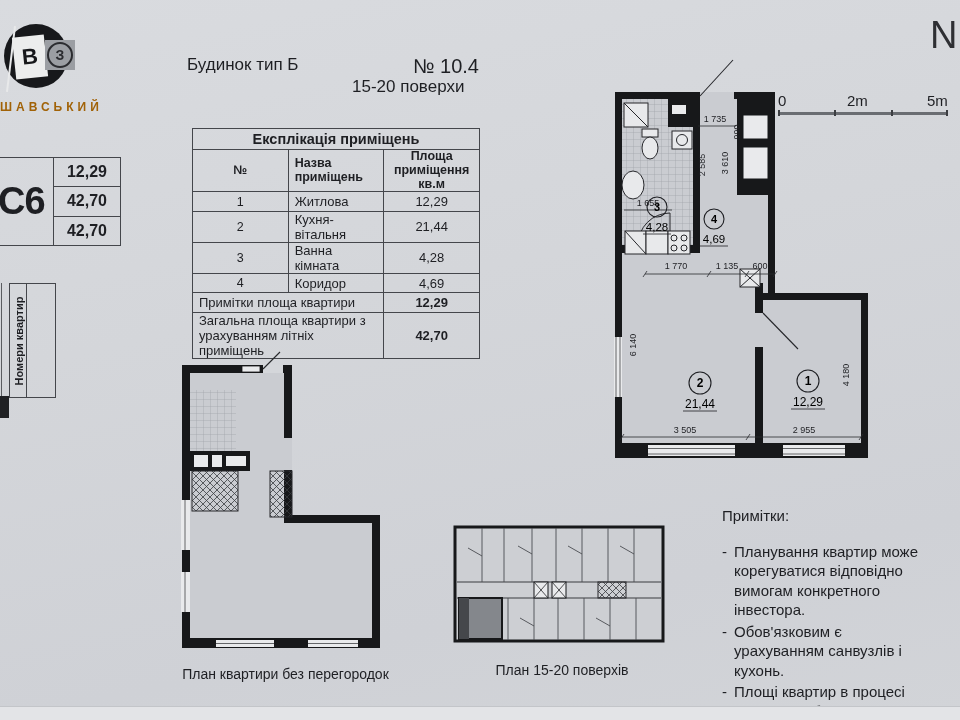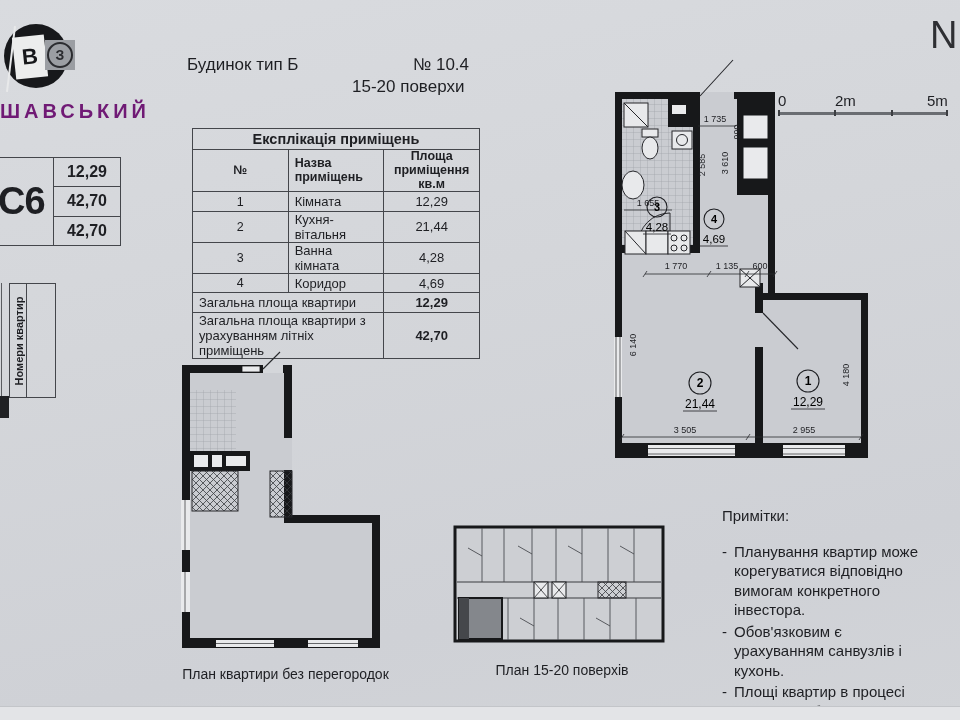--- a/index.html
+++ b/index.html
@@ -11,24 +11,24 @@
   }
   .abs{position:absolute;}
   
   .logo-circle{left:4px;top:24px;width:64px;height:64px;border-radius:50%;background:#17181b;}
   .logo-flag{left:14px;top:36px;width:32px;height:42px;background:#eceded;transform:rotate(-6deg);
     display:flex;align-items:center;justify-content:center;font-weight:700;font-size:22px;color:#17181b;}
   .logo-pole{left:10px;top:26px;width:2px;height:66px;background:#e8e9ea;transform:rotate(7deg);}
   .logo-square{left:45px;top:40px;width:30px;height:30px;background:#9b9ea3;display:flex;align-items:center;justify-content:center;}
   .logo-z{width:22px;height:22px;border:2px solid #2b2c30;border-radius:50%;display:flex;align-items:center;justify-content:center;
     font-weight:700;font-size:14px;color:#2b2c30;}
-  .brand{left:0px;top:100px;font-weight:700;font-size:20px;letter-spacing:4px;color:#701a75;white-space:nowrap;}
+  .brand{left:0px;top:100px;font-weight:700;font-size:12px;letter-spacing:4px;color:#a16207;white-space:nowrap;}
   
   .t-build{left:187px;top:55px;font-size:17px;}
-  .t-num{left:413px;top:55px;font-size:17px;}
+  .t-num{left:413px;top:55px;font-size:20px;}
   .t-floors{left:352px;top:77px;font-size:17px;}
   .north{left:930px;top:14px;font-size:38px;color:#2e2f33;}
   
   .c6-wrap{left:-2px;top:157px;width:122px;height:87px;border-top:1.5px solid #44464b;border-bottom:1.5px solid #44464b;border-right:1.5px solid #44464b;}
   .c6-code{position:absolute;left:0;top:0;width:55px;height:100%;display:flex;align-items:center;justify-content:flex-start;
     font-size:38px;font-weight:700;letter-spacing:-1px;}
   .c6-vals{position:absolute;left:55px;top:0;right:0;bottom:0;border-left:1.5px solid #44464b;display:flex;flex-direction:column;}
   .c6-vals div{flex:1;display:flex;align-items:center;justify-content:center;font-size:16px;font-weight:700;border-bottom:1.3px solid #44464b;}
   .c6-vals div:last-child{border-bottom:none;}
   
@@ -114,21 +114,21 @@
     <tr>
       <th class="hdr">№</th>
       <th class="hdr name">Назва приміщень</th>
       <th class="hdr">Площа приміщення кв.м</th>
     </tr>
   </thead>
   <tbody>
 
       <tr>
         <td class="cno">1</td>
-        <td class="cname">Кімната</td>
+        <td class="cname">Житлова</td>
         <td class="carea">12,29</td>
       </tr>
 
       <tr>
         <td class="cno">2</td>
         <td class="cname">Кухня-вітальня</td>
         <td class="carea">21,44</td>
       </tr>
 
       <tr>
@@ -139,35 +139,35 @@
 
       <tr>
         <td class="cno">4</td>
         <td class="cname">Коридор</td>
         <td class="carea">4,69</td>
       </tr>
     </tbody>
   <tbody>
 
       <tr class="tot">
-        <td class="cname2" colspan="2">Загальна площа квартири</td>
+        <td class="cname2" colspan="2">Примітки площа квартири</td>
         <td class="carea">12,29</td>
       </tr>
 
 
       <tr class="tot">
         <td class="cname2" colspan="2">Загальна площа квартири з урахуванням літніх приміщень</td>
         <td class="carea">42,70</td>
       </tr>
     </tbody>
 </table>
 
 <div class="abs scale">
   <span class="lab" style="left:3px">0</span>
-  <span class="lab" style="left:60px">2m</span>
+  <span class="lab" style="left:72px">2m</span>
   <span class="lab" style="left:152px">5m</span>
   <div class="bar"></div>
   <div class="tick" style="left:3px"></div>
   <div class="tick" style="left:59px"></div>
   <div class="tick" style="left:116px"></div>
   <div class="tick" style="left:171px"></div>
 </div>
 
 <svg class="abs" style="left:612px;top:55px" width="258" height="412" viewBox="0 0 258 412">
   <defs>

